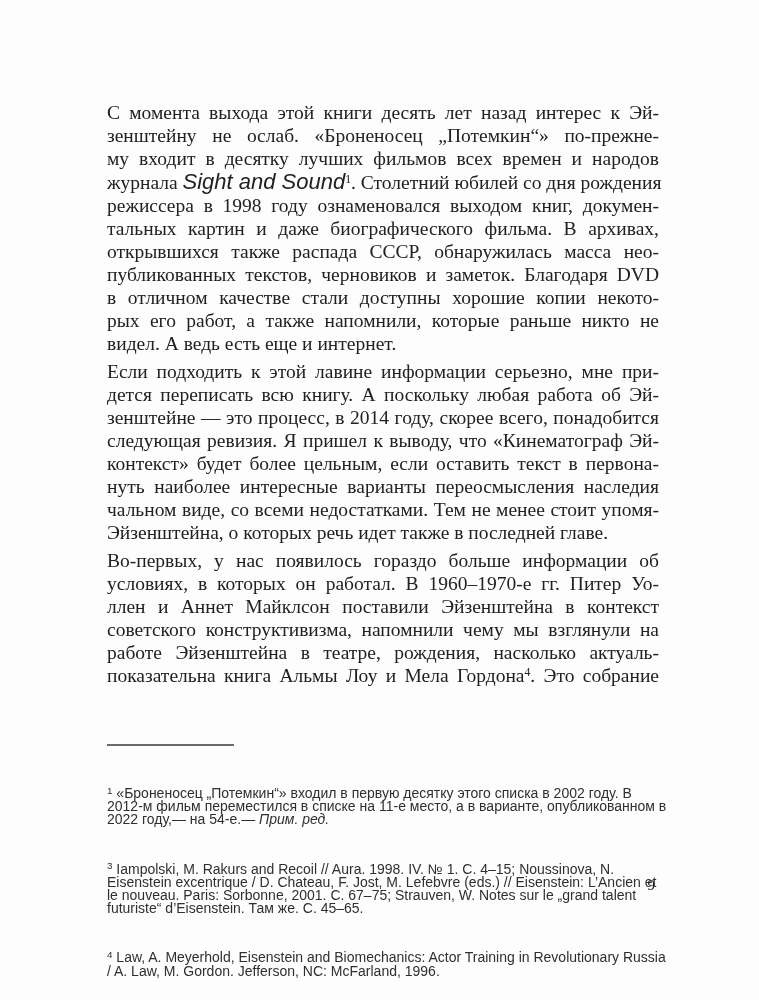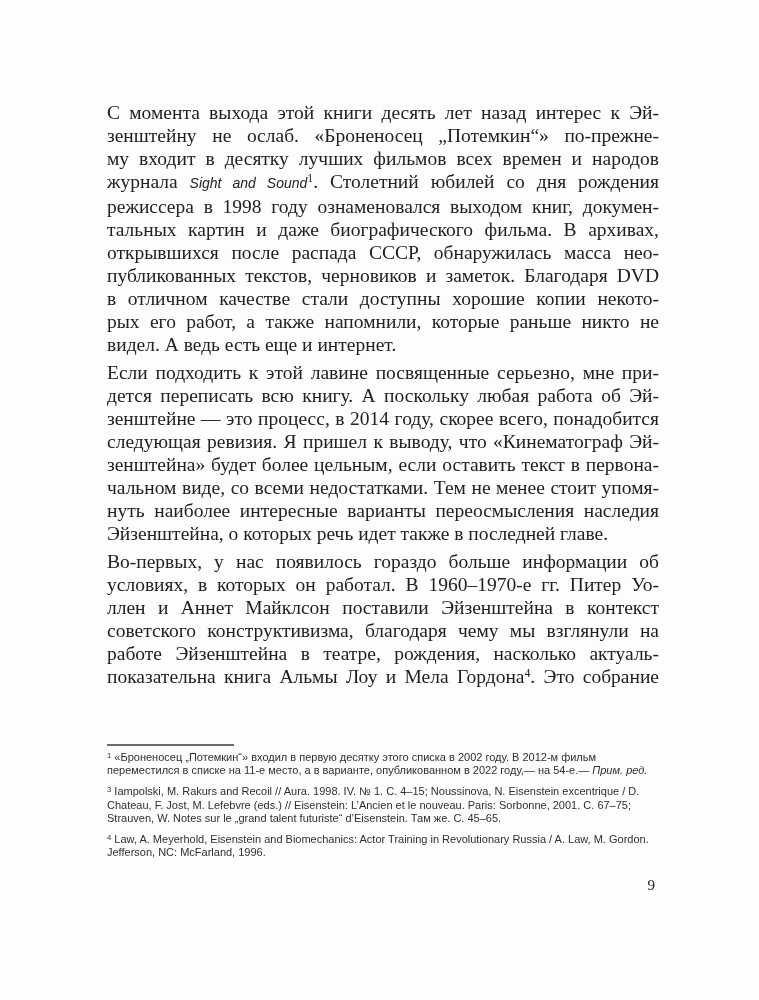--- a/index.html
+++ b/index.html
@@ -40,21 +40,21 @@
     text-align-last: justify;
     white-space: nowrap;
     overflow: visible;
   }
   .line.final {
     text-align-last: left;
   }
   .line i {
     font-family: "Liberation Sans", "DejaVu Sans", sans-serif;
     font-style: italic;
-    font-size: 14px;
+    font-size: 22px;
   }
   .line sup {
     font-size: 60%;
     line-height: 0;
     vertical-align: baseline;
     position: relative;
     top: -0.55em;
   }
   .footnote-rule {
     position: absolute;
@@ -65,25 +65,26 @@
     background: var(--rule);
   }
   .footnotes {
     position: absolute;
     left: 107px;
     top: 751px;
     width: 560px;
   }
   .footnote {
     font-family: "Liberation Sans", "DejaVu Sans", sans-serif;
-    font-size: 11px;
+    font-size: 14px;
     line-height: 13.2px;
     color: var(--footnote_text);
     margin-bottom: 8px;
     text-align: left;
+    margin-top: 36px;
   }
   .footnote sup {
     font-size: 70%;
     line-height: 0;
     vertical-align: baseline;
     position: relative;
     top: -0.45em;
   }
   .footnote i { font-style: italic; }
   .page-number {
@@ -102,41 +103,41 @@
 
 <div class="page">
   <main class="text-block">
       <div class="paragraph">
         <div class="line">С момента выхода этой книги десять лет назад интерес к Эй-</div>
         <div class="line">зенштейну не ослаб. «Броненосец „Потемкин“» по-прежне-</div>
         <div class="line">му входит в десятку лучших фильмов всех времен и народов</div>
         <div class="line">журнала <i>Sight and Sound</i><sup>1</sup>. Столетний юбилей со дня рождения</div>
         <div class="line">режиссера в 1998 году ознаменовался выходом книг, докумен-</div>
         <div class="line">тальных картин и даже биографического фильма. В архивах,</div>
-        <div class="line">открывшихся после распада СССР, обнаружилась масса нео-</div>
+        <div class="line">открывшихся также распада СССР, обнаружилась масса нео-</div>
         <div class="line">публикованных текстов, черновиков и заметок. Благодаря DVD</div>
         <div class="line">в отличном качестве стали доступны хорошие копии некото-</div>
         <div class="line">рых его работ, а также напомнили, которые раньше никто не</div>
         <div class="line final">видел. А ведь есть еще и интернет.</div>
       </div>
       <div class="paragraph">
-        <div class="line">Если подходить к этой лавине посвященные серьезно, мне при-</div>
+        <div class="line">Если подходить к этой лавине информации серьезно, мне при-</div>
         <div class="line">дется переписать всю книгу. А поскольку любая работа об Эй-</div>
         <div class="line">зенштейне — это процесс, в 2014 году, скорее всего, понадобится</div>
         <div class="line">следующая ревизия. Я пришел к выводу, что «Кинематограф Эй-</div>
-        <div class="line">зенштейна» будет более цельным, если оставить текст в первона-</div>
+        <div class="line">контекст» будет более цельным, если оставить текст в первона-</div>
+        <div class="line">нуть наиболее интересные варианты переосмысления наследия</div>
         <div class="line">чальном виде, со всеми недостатками. Тем не менее стоит упомя-</div>
-        <div class="line">нуть наиболее интересные варианты переосмысления наследия</div>
         <div class="line final">Эйзенштейна, о которых речь идет также в последней главе.</div>
       </div>
       <div class="paragraph">
         <div class="line">Во-первых, у нас появилось гораздо больше информации об</div>
         <div class="line">условиях, в которых он работал. В 1960–1970-е гг. Питер Уо-</div>
         <div class="line">ллен и Аннет Майклсон поставили Эйзенштейна в контекст</div>
-        <div class="line">советского конструктивизма, благодаря чему мы взглянули на</div>
+        <div class="line">советского конструктивизма, напомнили чему мы взглянули на</div>
         <div class="line">работе Эйзенштейна в театре, рождения, насколько актуаль-</div>
         <div class="line">показательна книга Альмы Лоу и Мела Гордона<sup>4</sup>. Это собрание</div>
       </div>
     </main>
   <div class="footnote-rule"></div>
   <div class="footnotes">
       <div class="footnote"><sup>1</sup> «Броненосец „Потемкин“» входил в первую десятку этого списка в 2002 году. В 2012-м фильм переместился в списке на 11-е место, а в варианте, опубликованном в 2022 году,— на 54-е.— <i>Прим. ред.</i></div>
       <div class="footnote"><sup>3</sup> Iampolski, M. Rakurs and Recoil // Aura. 1998. IV. № 1. С. 4–15; Noussinova, N. Eisenstein excentrique / D. Chateau, F. Jost, M. Lefebvre (eds.) // Eisenstein: L’Ancien et le nouveau. Paris: Sorbonne, 2001. С. 67–75; Strauven, W. Notes sur le „grand talent futuriste“ d’Eisenstein. Там же. С. 45–65.</div>
       <div class="footnote"><sup>4</sup> Law, A. Meyerhold, Eisenstein and Biomechanics: Actor Training in Revolutionary Russia / A. Law, M. Gordon. Jefferson, NC: McFarland, 1996.</div>
     </div>

